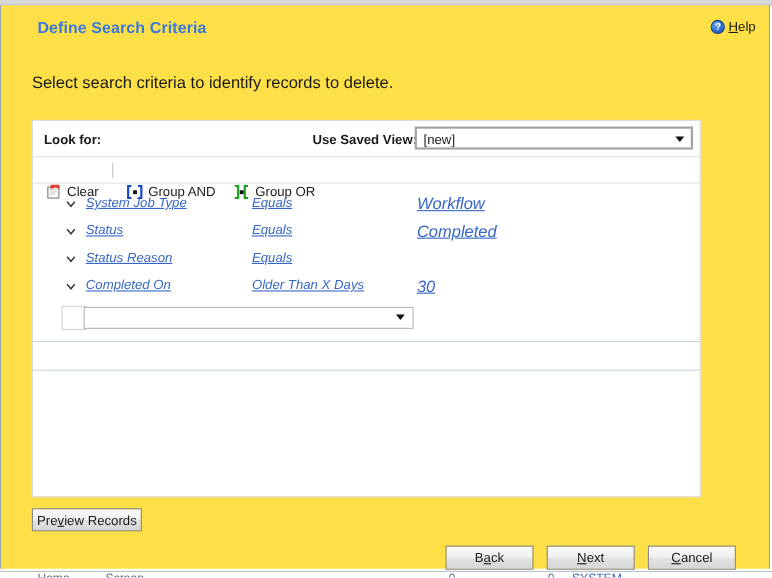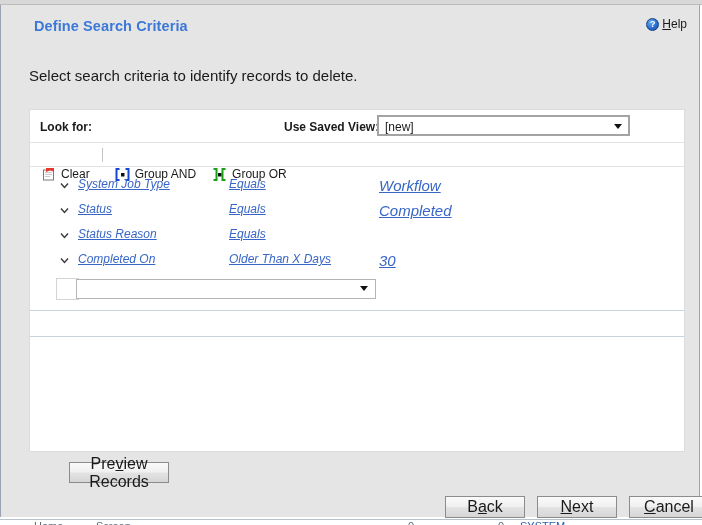--- a/index.html
+++ b/index.html
@@ -25,21 +25,21 @@
     background: #d8d8d8;
     border-bottom: 1px solid #bcbcbc;
   }
 
   
   #dialog {
     position: absolute;
     left: 0; top: 5px;
     width: 700px;
     height: 512px;
-    background: #e5e5e5;
+    background: #fde047;
     border-left: 1px solid #9aa4b0;
     border-right: 1px solid #9aa4b0;
     box-sizing: border-box;
   }
 
   
   #page-title {
     position: absolute;
     left: 33px; top: 13px;
     font-size: 14.5px;
@@ -78,21 +78,21 @@
     position: absolute;
     left: 28px; top: 62px;
     font-size: 15px;
     color: #1a1a1a;
   }
 
   
   #criteria-panel {
     position: absolute;
     left: 28px; top: 104px;
-    width: 656px;
+    width: 608px;
     height: 343px;
     border: 1px solid #dcdcdc;
     box-sizing: border-box;
     background: #ffffff;
   }
 
   
   #lookfor-bar {
     position: relative;
     height: 33px;
@@ -260,29 +260,28 @@
     left: 0; top: 226px;
     width: 100%; height: 1px;
     background: #c9d3dd;
   }
 
   
   .btn {
     border: 1px solid #8c8c8c;
     background: linear-gradient(to bottom, #fafafa 0%, #f0f0f0 48%, #e3e3e3 52%, #d6d6d6 100%);
     font-family: "Liberation Sans", sans-serif;
-    font-size: 16px;
+    font-size: 12px;
     color: #1a1a1a;
     text-align: center;
     cursor: pointer;
     box-sizing: border-box;
     display: flex;
     align-items: center;
     justify-content: center;
-    margin-left: 40px;
   }
   .btn .acc { text-decoration: underline; }
 
   #preview-records-button {
     position: absolute;
     left: 28px; top: 457px;
     width: 100px; height: 21px;
   }
   #back-button {
     position: absolute;

